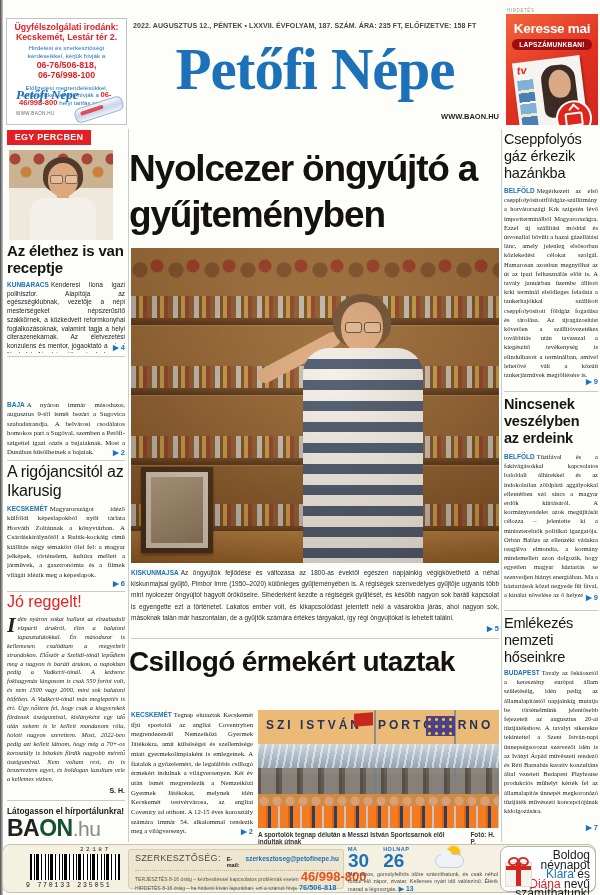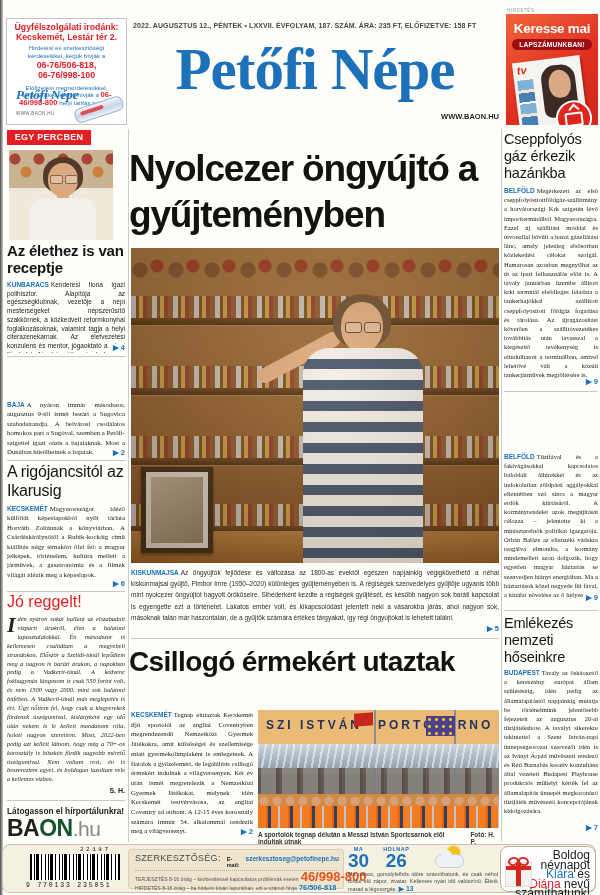--- a/index.html
+++ b/index.html
@@ -113,21 +113,21 @@
   .ed-row1{display:flex;align-items:baseline;gap:6px}
   .ed-l{font-size:9px;color:#4a4a44;letter-spacing:.3px}
   .em-l{font-size:5.5px;font-weight:bold;color:#222}
   .em{font-size:6.5px;font-weight:bold;color:#1d71b8}
   .ed-rows{border-top:1px dotted #b9ae90;margin-top:2px;padding-top:2px}
   .ed-row{font-size:5.1px;color:#5a564c;line-height:7.6px;white-space:nowrap}
   .ph-o{color:#e8521d;font-weight:bold;font-size:13px;margin-left:2px}
   .ph-b{color:#1d71b8;font-weight:bold;font-size:7.4px;margin-left:2px}
   .weather{position:absolute;left:348px;top:846px;width:150px}
   .w-nums{display:flex;align-items:flex-start}
-  .wn{text-align:center;margin-right:14px}
+  .wn{text-align:left;margin-right:14px}
   .wl{font-size:5.5px;font-weight:bold;color:#1d71b8;letter-spacing:.5px}
   .wv{font-size:19px;font-weight:bold;color:#1d71b8;line-height:17px}
   .wicon{position:relative;width:36px;height:22px;margin-left:12px}
   .sun{position:absolute;left:12px;top:0;width:13px;height:13px;border-radius:50%;background:#f6c21a;box-shadow:0 0 3px #f6c21a}
   .cloud{position:absolute;left:0;top:8px;width:27px;height:12px;background:#eef2f6;border:1px solid #c3ccd4;border-radius:8px}
   .cloud::before{content:"";position:absolute;left:5px;top:-5px;width:11px;height:10px;background:#eef2f6;border-radius:50%}
   .w-text{margin-top:2px;font-size:5.4px;line-height:7.2px;color:#4a4a44;text-align:justify}
   .wref{color:#1d71b8;font-weight:bold;font-size:6.8px;margin-left:2px}
   .nameday{position:absolute;left:500px;top:846px;width:96px;height:46px;background:#fff;border:1px solid #b7b2a2;border-radius:8px;box-sizing:border-box;padding:4px 5px 0 0;text-align:right}
   .nd{font-size:12px;font-weight:normal;line-height:9.6px;color:#1c1c1c}
@@ -272,20 +272,21 @@
     <span>Fotó: H. P.</span>
   </div>
 
   <div class="rr-title" style="top:131px">Cseppfolyós gáz érkezik hazánkba</div>
   <div class="rr-body body" style="top:186px;height:200px">
     <span class="lead">BELFÖLD</span><span>Megérkezett az első cseppfolyósítottföldgáz-szállítmány a horvátországi Krk szigetén lévő importterminálból Magyarországra. Ezzel új szállítási móddal és útvonallal bővült a hazai gázellátási lánc, amely jelenleg elsősorban közlekedési célokat szolgál. Hamarosan azonban megnyílhat az út az ipari felhasználás előtt is. A tavaly januárban üzembe állított krki terminál elsődleges feladata a tankerhajókkal szállított cseppfolyósított földgáz fogadása és tárolása. Az újragázosítást követően a szállítóvezetékes továbbítás után tavasszal a kiegészítő tevékenység is elindulhatott a terminálban, amivel lehetővé vált a közúti tankerjárművek megtöltésére is.</span>
     <span class="pref">▶ 9</span>
   </div>
   <div class="hrule" style="left:504px;top:391px;width:94px"></div>
 
+  <div class="rr-title rr-bold" style="top:396px">Nincsenek veszélyben az erdeink</div>
   <div class="rr-body body" style="top:452px;height:150px">
     <span class="lead">BELFÖLD</span><span>Tűzifával és a fakivágásokkal kapcsolatos baloldali álhírekkel és az indokolatlan zöldpárti aggályokkal ellentétben szó sincs a magyar erdők kiirtásáról. A kormányrendelet azok megújítását célozza – jelentette ki a miniszterelnök politikai igazgatója. Orbán Balázs az ellenzéki vádakra reagálva elmondta, a kormány mindemellett azon dolgozik, hogy egyetlen magyar háztartás se szenvedjen hiányt energiában. Ma a háztartások közel negyede fűt fával, a kínálat növelése az ő helyzetükön is segít – tette hozzá.</span>
     <span class="pref">▶ 9</span>
   </div>
   <div class="hrule" style="left:504px;top:610px;width:94px"></div>
 
   <div class="rr-title" style="top:615px">Emlékezés nemzeti hőseinkre</div>
   <div class="rr-body body" style="top:668px;height:164px">
     <span class="lead">BUDAPEST</span><span>Tavaly az őskáosztól a keresztény európai állam születéséig, idén pedig az államalapítástól napjainkig mutatja be történelmünk jelentősebb fejezeteit az augusztus 20-ai tűzijátékshow. A tavalyi sikerekre tekintettel a Szent István-napi ünnepségsorozat szervezői idén is az Iványi Árpád művészeti rendező és Réti Barnabás kreatív konzultáns által vezetett Budapest Playhouse produkciós műhelyt kérték fel az államalapítás ünnepét megkoronázó tűzijáték művészeti koncepciójának kidolgozására.</span>
     <span class="pref">▶ 7</span>

